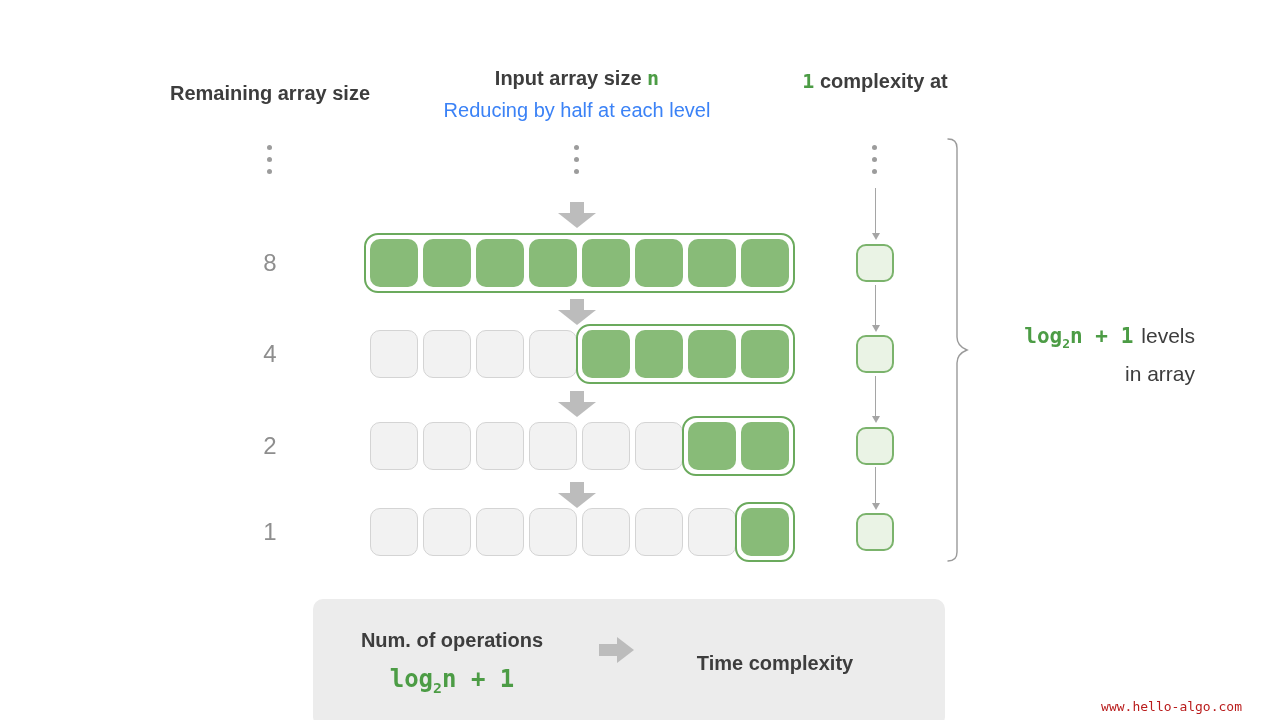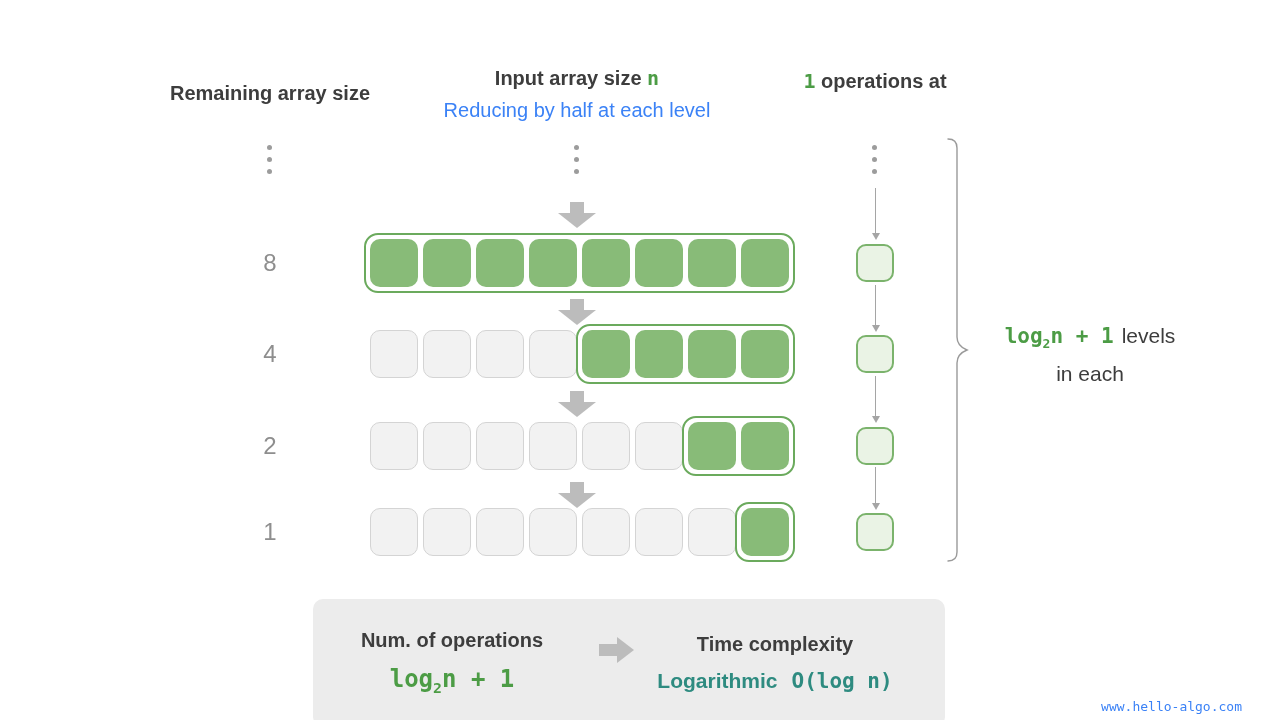--- a/index.html
+++ b/index.html
@@ -41,21 +41,21 @@
   
   .op-cell { position:absolute; width:38px; height:38px; box-sizing:border-box;
              background:#eaf3e5; border:2px solid #7bb36c; border-radius:10px; }
   .thin-arrow { position:absolute; width:1px; background:#a5a5a5; }
   .thin-arrow::after { content:""; position:absolute; bottom:-7px; left:-3.5px; width:0; height:0;
              border-left:4px solid transparent; border-right:4px solid transparent;
              border-top:7px solid #a5a5a5; }
 
   
   .brace { position:absolute; left:940px; top:118px; }
-  .brace-label { position:absolute; left:985px; top:305px; width:210px; text-align:center;
+  .brace-label { position:absolute; left:985px; top:305px; width:210px; text-align:right;
                  font-size:21px; color:#3d3d3d; line-height:30px; }
   .brace-label .formula { font-size:21px; margin-right:8px; }
 
   
   .sumbox { position:absolute; left:313px; top:583px; width:632px; height:128px;
             background:#ececec; border-radius:10px; }
   .sum-col { position:absolute; top:0; bottom:0; display:flex; flex-direction:column;
              align-items:center; justify-content:center; gap:13px; text-align:center; }
   .sum-left  { left:0;     width:278px; }
   .sum-right { left:324px; width:276px; }
@@ -63,37 +63,37 @@
   .sum-formula { font-size:24px; }
   .sum-complexity { font-size:21px; font-weight:bold; }
   .sum-complexity .bigo { margin-left:14px; }
   .fat-arrow-right { position:absolute; left:286px; top:38px; width:35px; height:26px; }
   .far-stem { position:absolute; left:0; top:7px; width:18px; height:12px; background:#bcbcbc; }
   .far-head { position:absolute; left:18px; top:0; width:0; height:0;
               border-top:13px solid transparent; border-bottom:13px solid transparent;
               border-left:17px solid #bcbcbc; }
 
   .watermark { position:absolute; right:38px; bottom:22px;
-               font-family:"DejaVu Sans Mono", monospace; font-size:13px; color:#3b82f6; }
+               font-family:"DejaVu Sans Mono", monospace; font-size:13px; color:#b91c1c; }
 </style>
 </head>
 <body>
 
 <div class="canvas">
 
   <div class="hdr hdr-left">Remaining array size</div>
   <div class="hdr hdr-mid">
     <span>Input array size</span>
     <span class="mono green">n</span>
   </div>
   <div class="subhdr">Reducing by half at each level</div>
   <div class="hdr hdr-right">
     <div>
       <span class="mono green">1</span>
-      <span>operations at</span>
+      <span>complexity at</span>
     </div>
   </div>
 
   <div class="ellipsis" style="left:267px; top:129px;">
     <span class="dot"></span>
       <span class="dot"></span>
       <span class="dot"></span>
   </div>
   <div class="ellipsis" style="left:574px; top:129px;">
     <span class="dot"></span>
@@ -187,35 +187,32 @@
   <div class="op-cell" style="left:856px; top:497px;"></div>
 
   <svg class="brace" width="36" height="434" viewBox="0 0 36 434">
     <path d="M 8 5 Q 17 5 17 14 L 17 203 Q 17 212 27 216 Q 17 220 17 229 L 17 418 Q 17 427 8 427" fill="none" stroke="#9a9a9a" stroke-width="1.4" stroke-linecap="round"></path>
   </svg>
 
   <div class="brace-label">
     <div>
       <span class="mono green formula"><span>log</span><sub>2</sub><span>n + 1</span></span><span>levels</span>
     </div>
-    <div>in each</div>
+    <div>in array</div>
   </div>
 
   <div class="sumbox">
     <div class="sum-col sum-left">
       <div class="sum-title">Num. of operations</div>
       <div class="sum-formula mono green"><span>log</span><sub>2</sub><span>n + 1</span></div>
     </div>
     <div class="fat-arrow-right">
       <div class="far-stem"></div>
         <div class="far-head"></div>
     </div>
     <div class="sum-col sum-right">
       <div class="sum-title">Time complexity</div>
-      <div class="sum-complexity teal">
-        <span>Logarithmic</span><span class="mono bigo">O(log n)</span>
-      </div>
     </div>
   </div>
 
   <div class="watermark">www.hello-algo.com</div>
 
 </div>
 
 </body></html>

